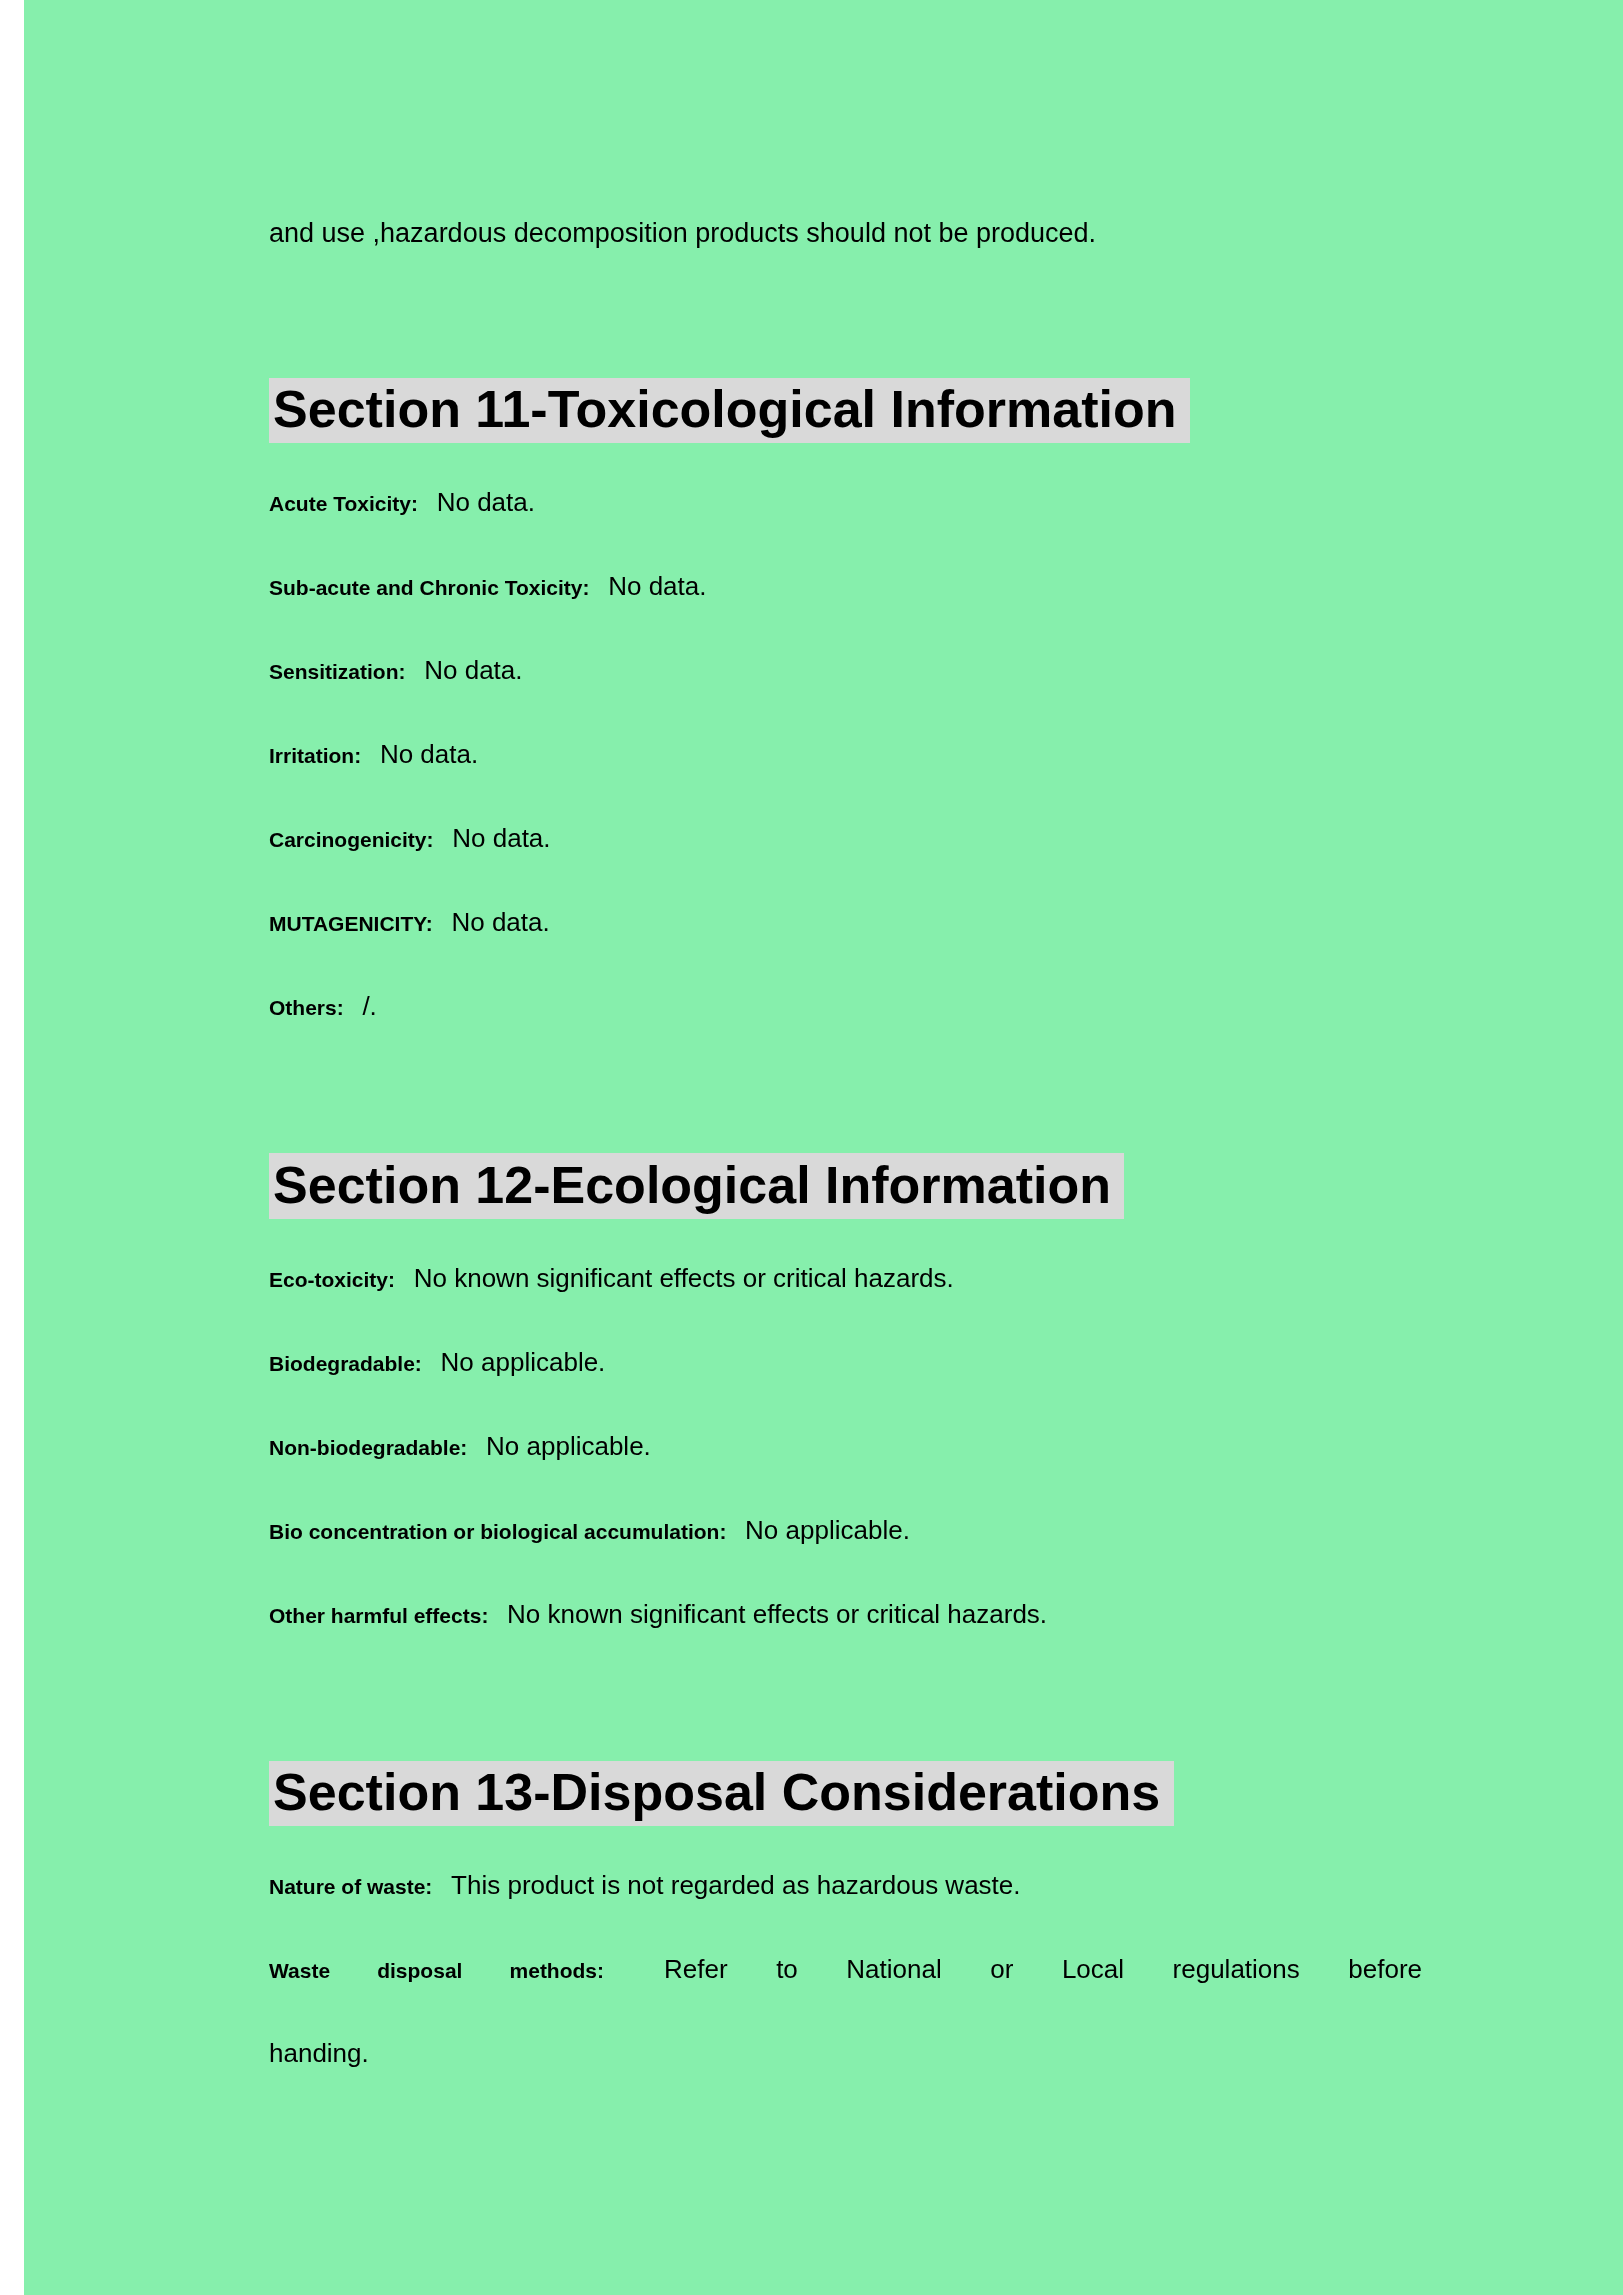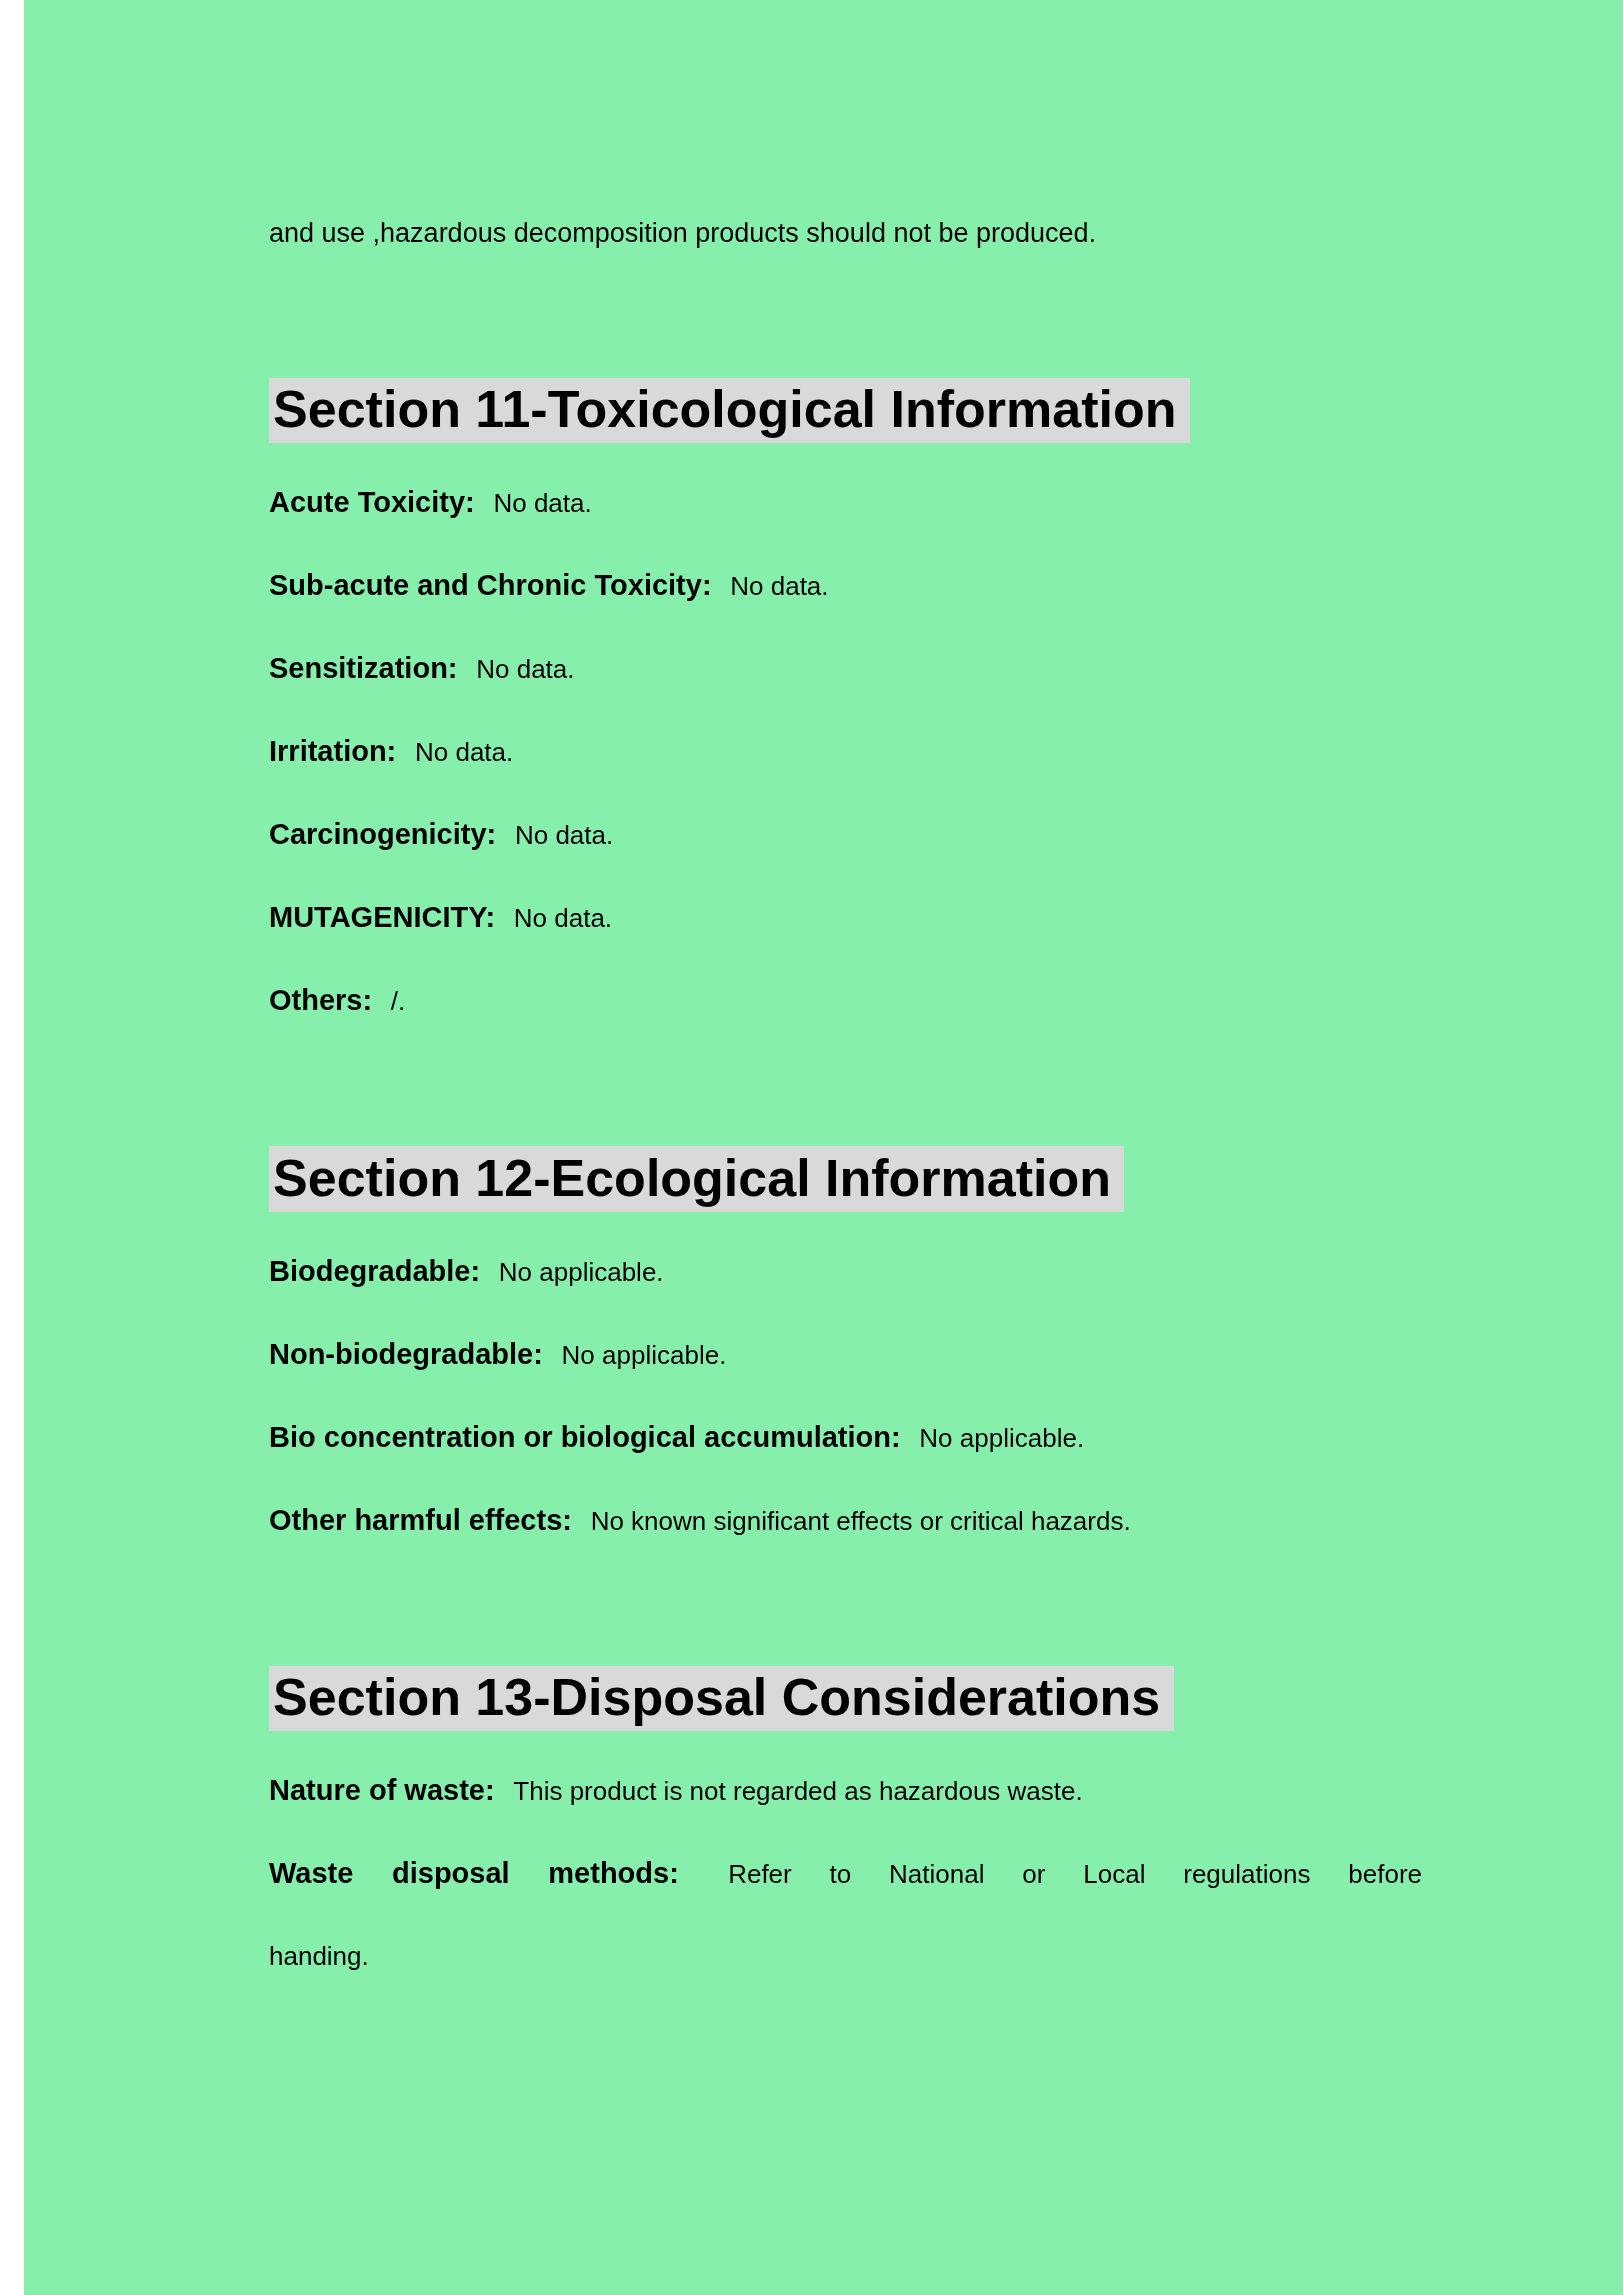--- a/index.html
+++ b/index.html
@@ -24,21 +24,21 @@
     margin-left:24px;
   }
   .body-line{
     margin:0 0 50px 0;
     line-height:32px;
     font-size:27px;
     font-weight:400;
     text-align:left;
   }
   .body-line .label{
-    font-size:29px;
+    font-size:21px;
     font-weight:700;
     margin-right:11.2px;
   }
   .body-line .value{
     font-size:26px;
     font-weight:400;
   }
   section{
     padding-top:79px;
   }
@@ -104,20 +104,24 @@
     <span class="value">/.</span>
   </p>
 </div>
   </section>
 
   <section>
     <div class="sec-header-wrap">
       <span class="sec-header">Section 12-Ecological Information</span>
     </div>
     <div class="items">
+  <p class="body-line item">
+    <span class="label">Eco-toxicity:</span>
+    <span class="value">No known significant effects or critical hazards.</span>
+  </p>
 
   <p class="body-line item">
     <span class="label">Biodegradable:</span>
     <span class="value">No applicable.</span>
   </p>
 
   <p class="body-line item">
     <span class="label">Non-biodegradable:</span>
     <span class="value">No applicable.</span>
   </p>

